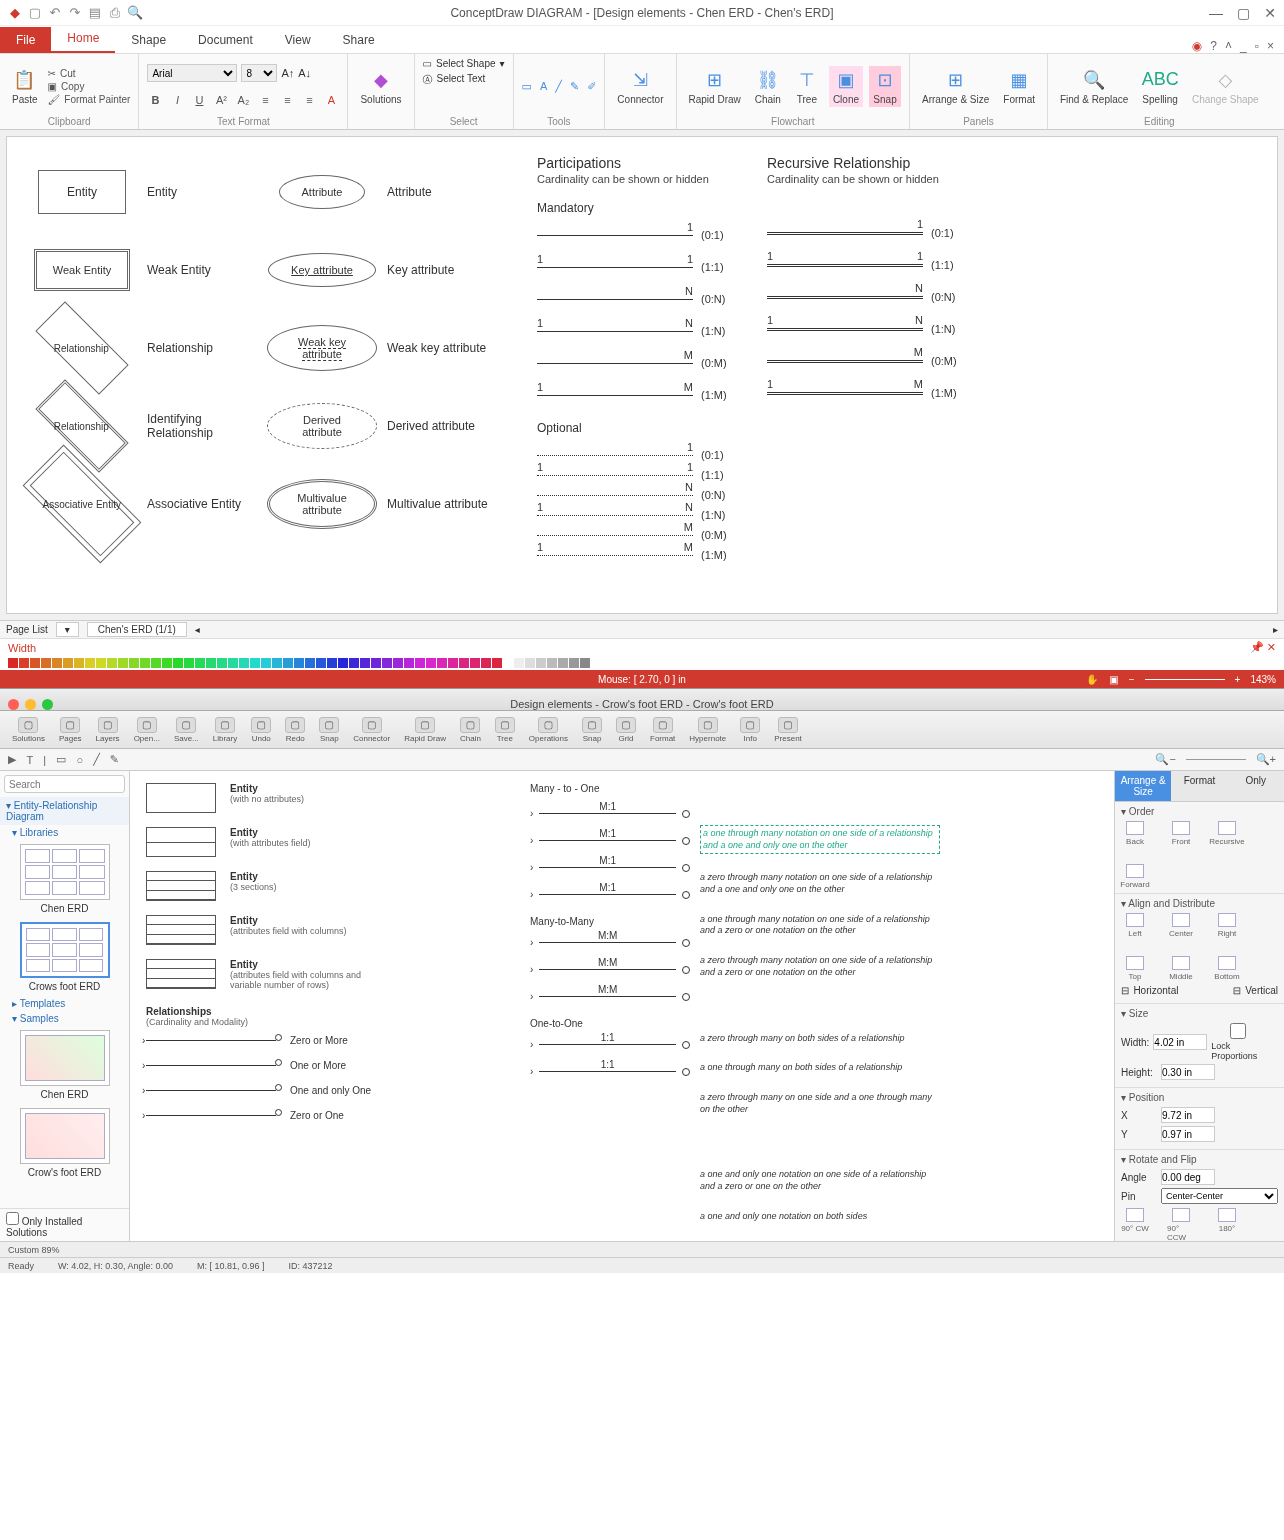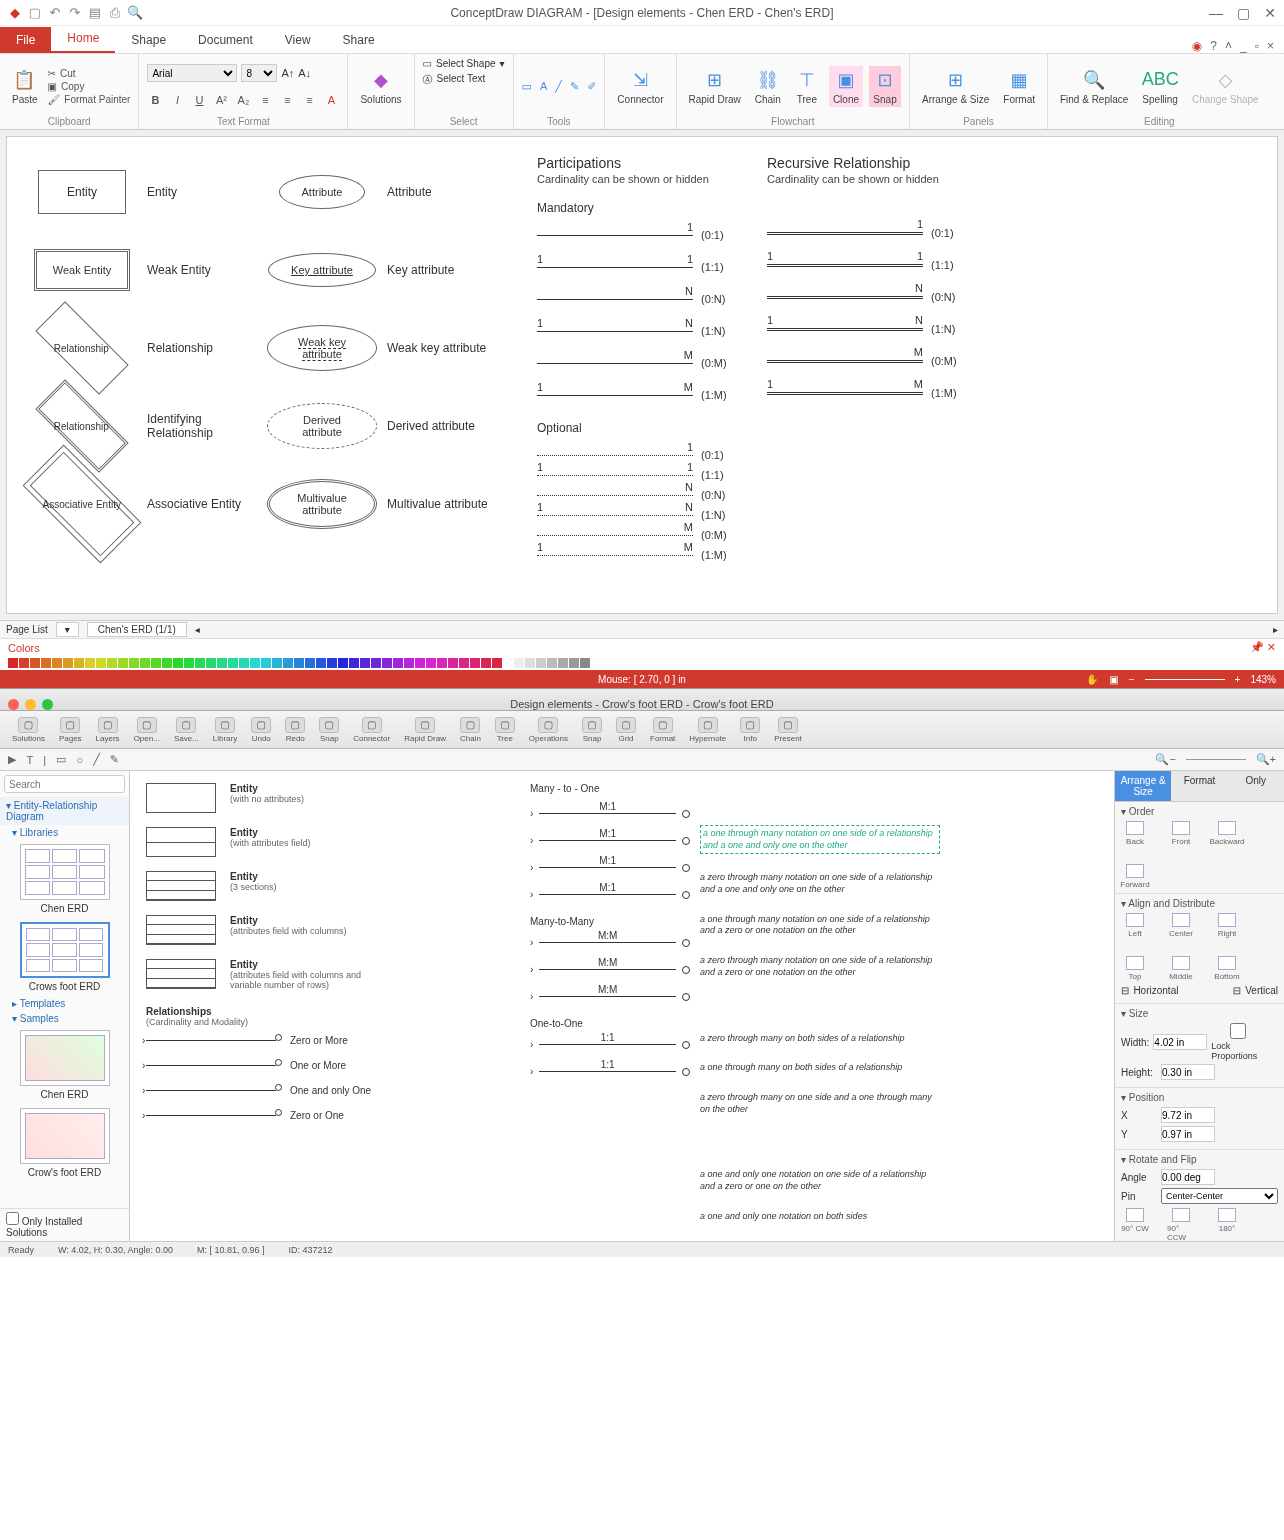--- a/index.html
+++ b/index.html
@@ -528,21 +528,21 @@
 
 <div class="page-list-bar">
   <span>Page List</span>
   <span style="border:1px solid #ccc;padding:1px 8px;background:#fff;">▾</span>
   <span style="border:1px solid #ccc;padding:1px 10px;background:#fff;">Chen's ERD (1/1)</span>
   <span>◂</span>
   <span style="margin-left:auto;">▸</span>
 </div>
 
 <div class="colors-hdr">
-  <span>Colors</span>
+  <span>Width</span>
   <span><span>📌</span> <span>✕</span></span>
 </div>
 <div class="color-strip" id="color-strip">
     <span style="background: rgb(217, 38, 38);"></span>
     <span style="background: rgb(217, 62, 38);"></span>
     <span style="background: rgb(217, 86, 38);"></span>
     <span style="background: rgb(217, 110, 38);"></span>
     <span style="background: rgb(217, 133, 38);"></span>
     <span style="background: rgb(217, 157, 38);"></span>
     <span style="background: rgb(217, 181, 38);"></span>
@@ -940,21 +940,21 @@
             <div class="it">
               <div class="ic"></div>
               <span>Back</span>
             </div>
             <div class="it">
               <div class="ic"></div>
               <span>Front</span>
             </div>
             <div class="it">
               <div class="ic"></div>
-              <span>Backward</span>
+              <span>Recursive</span>
             </div>
             <div class="it">
               <div class="ic"></div>
               <span>Forward</span>
             </div>
           </div>
       </div>
       <div class="rsection">
         <div class="hdr">▾ <span>Align and Distribute</span></div>
         <div class="iconrow" id="align-icons">
@@ -1052,18 +1052,21 @@
       </div>
       <div class="rsection">
         <div class="hdr">▾ <span>Group and Lock</span></div>
 
       </div>
 
     </div>
   </div>
 
   <div class="mac-statusbar">
+    <span>Custom 89%</span>
+  </div>
+  <div class="mac-statusbar">
     <span>Ready</span>
     <span>W: 4.02, H: 0.30,  Angle: 0.00</span>
     <span>M: [ 10.81, 0.96 ]</span>
     <span>ID: 437212</span>
   </div>
 </div>
 
 </body></html>

